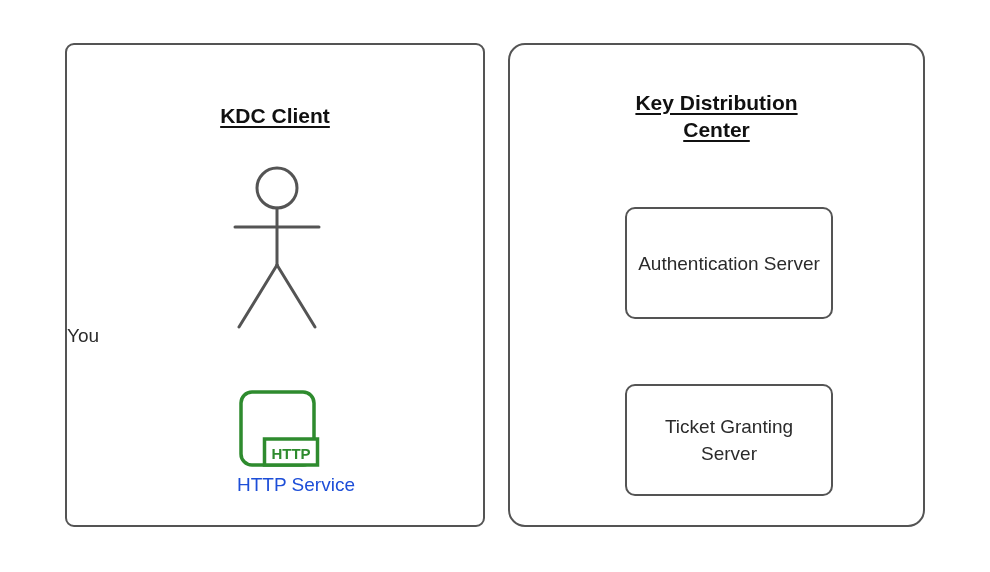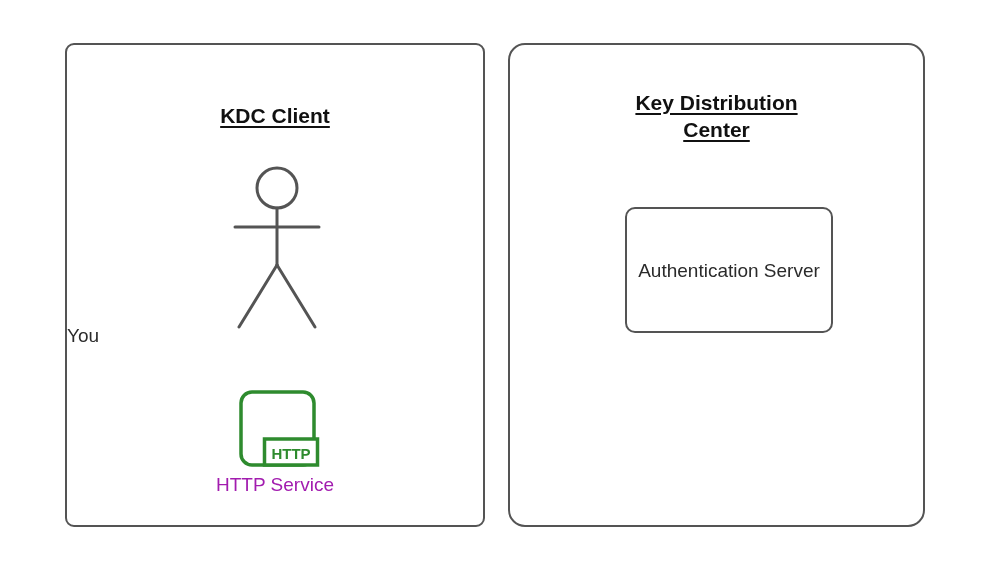--- a/index.html
+++ b/index.html
@@ -69,39 +69,40 @@
     width: 86px;
     height: 82px;
   }
   .service-label {
     position: absolute;
     top: 429px;
     left: 0;
     width: 100%;
     text-align: center;
     font-size: 19px;
-    color: #a21caf;
+    color: #1d4ed8;
+    padding-left: 21px;
   }
 
   .server-box {
     position: absolute;
     left: 115px;
     width: 188px;
     height: 98px;
     border: 2px solid #545454;
     border-radius: 10px;
     background: #ffffff;
     display: flex;
     align-items: center;
     justify-content: center;
     text-align: center;
     font-size: 19px;
     line-height: 27px;
     color: #2b2b2b;
-    padding: 12px 8px;
+    padding: 5px 8px;
     box-sizing: content-box;
   }
   .server-auth { top: 162px; }
   .server-tgs  { top: 339px; }
   .server-box span { display: block; }
 </style>
 </head>
 <body>
 
 <div class="canvas">
@@ -128,15 +129,18 @@
     <div class="service-label">HTTP Service</div>
   </section>
 
   <section class="panel panel-right">
     <h2 class="panel-title">Key Distribution Center</h2>
 
     <div class="server-box server-auth">
       <span>Authentication Server</span>
     </div>
 
+    <div class="server-box server-tgs">
+      <span>Ticket Granting Server</span>
+    </div>
   </section>
 
 </div>
 
 </body></html>

